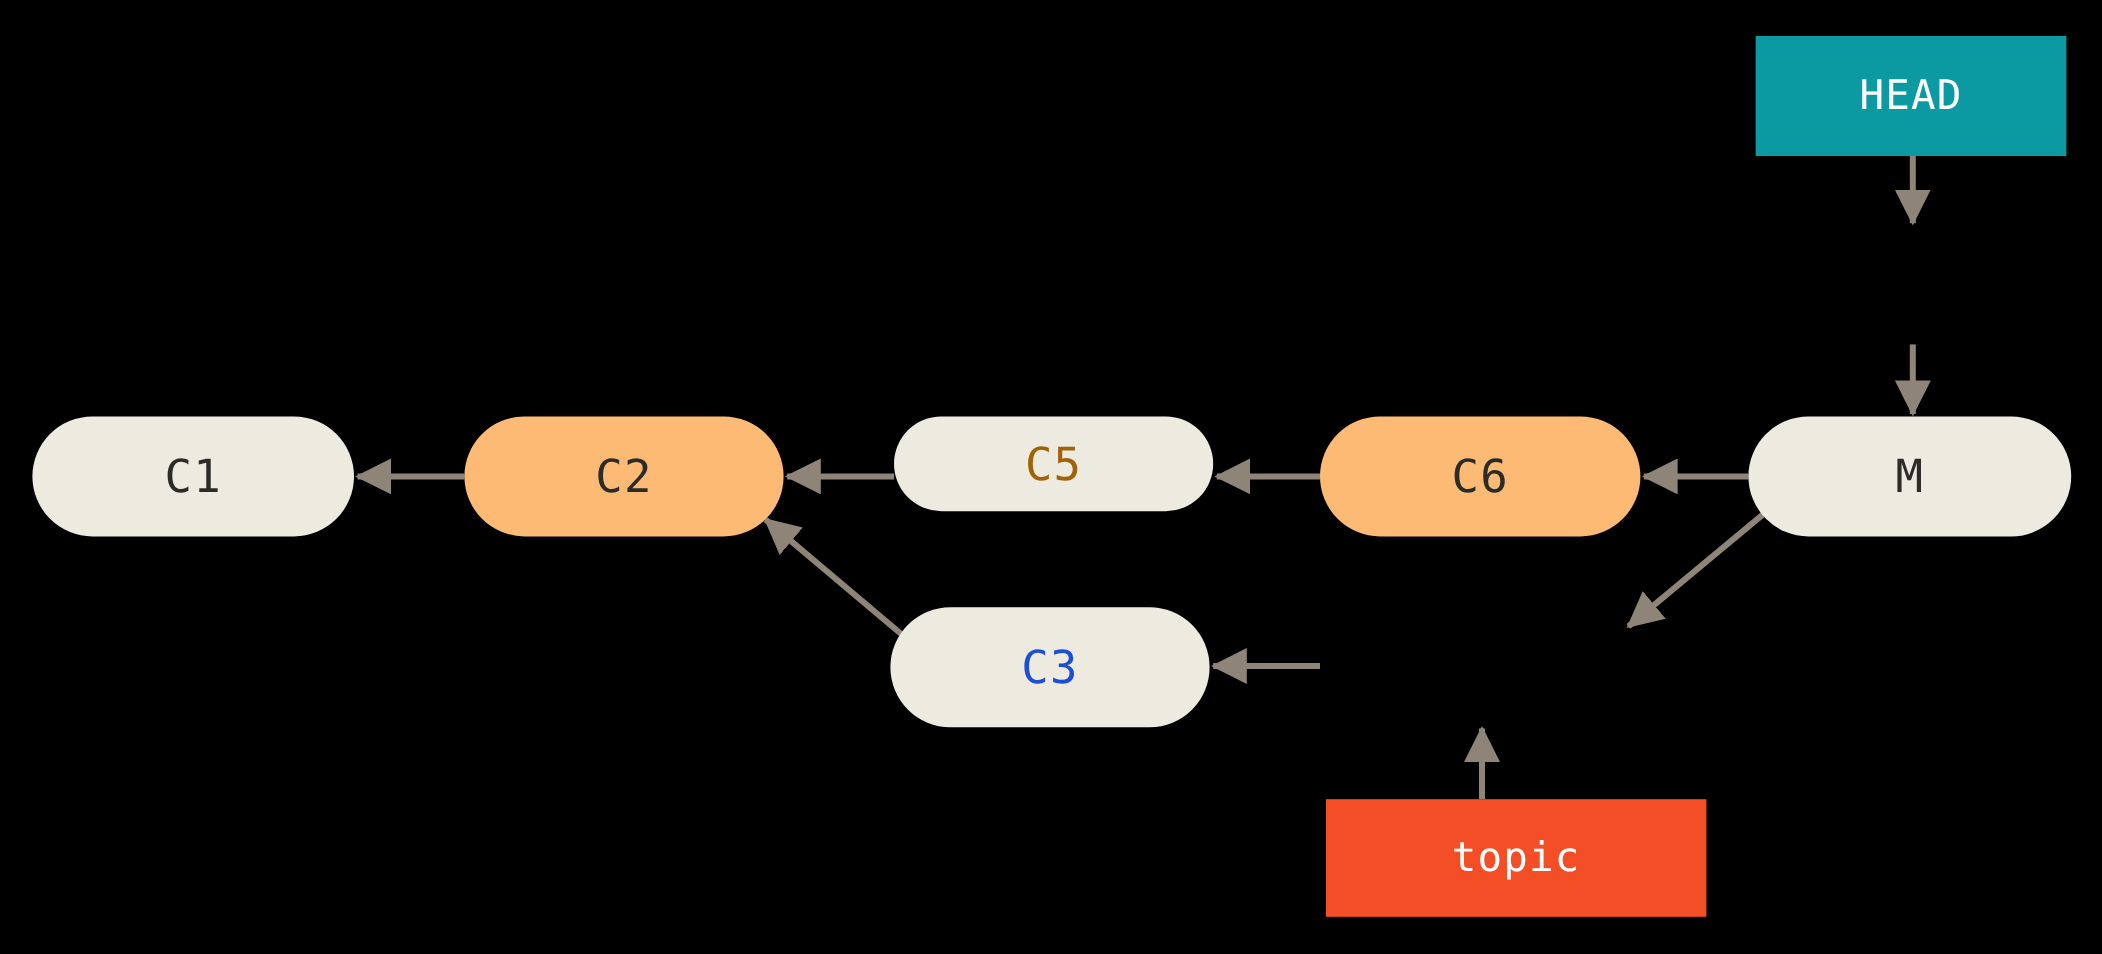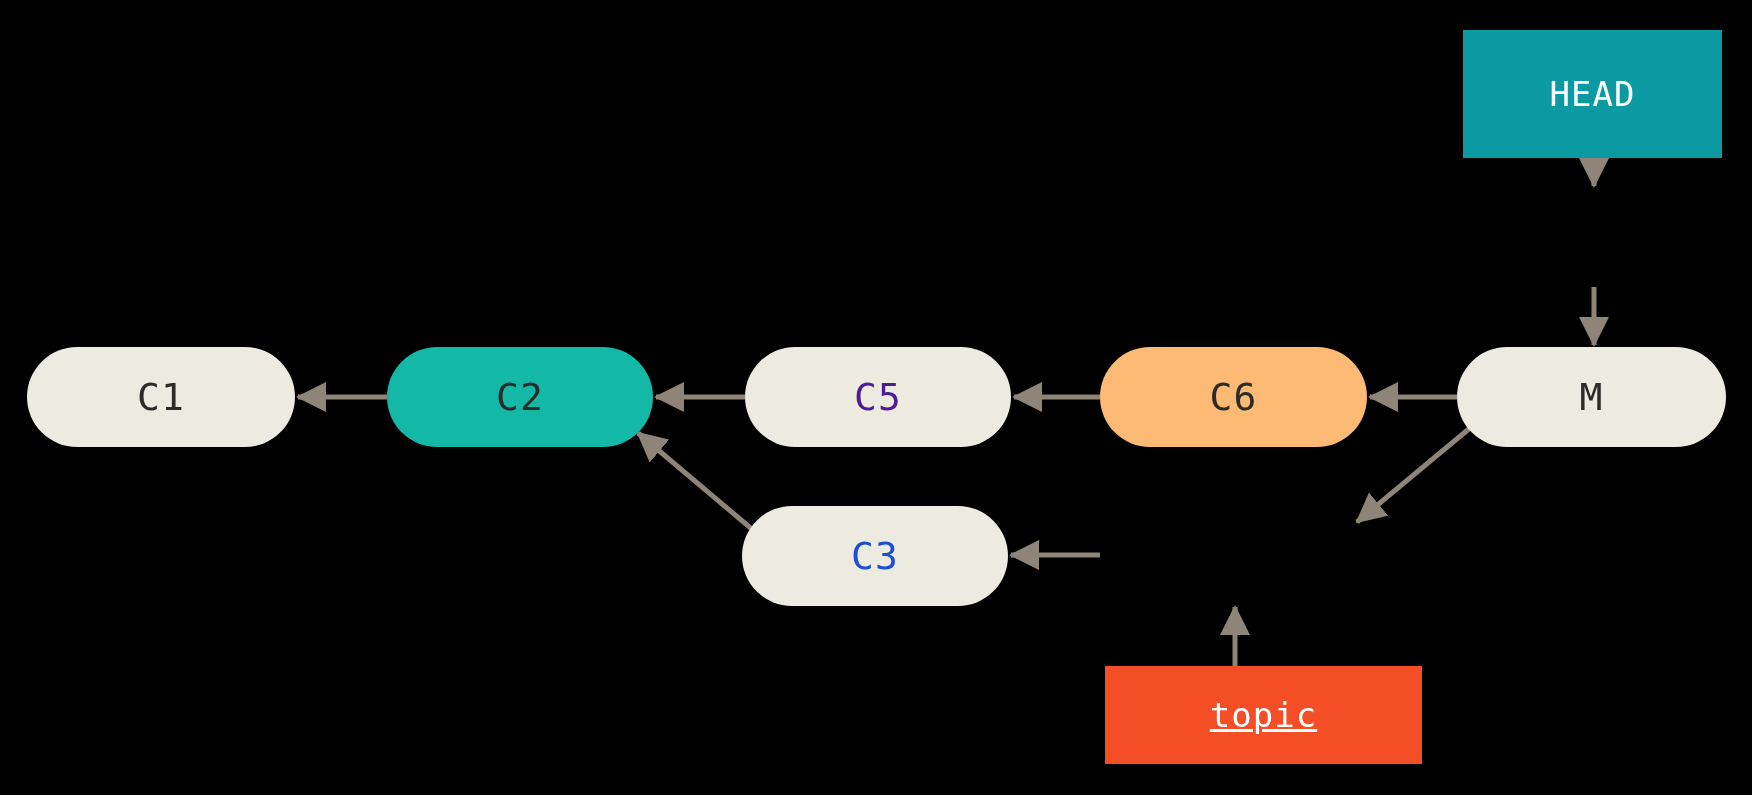--- a/index.html
+++ b/index.html
@@ -53,33 +53,33 @@
       <line x1="745" y1="397" x2="656" y2="397" stroke="#8e8578" stroke-width="5" marker-end="url(#arrowhead)"></line>
       <line x1="1100" y1="397" x2="1014" y2="397" stroke="#8e8578" stroke-width="5" marker-end="url(#arrowhead)"></line>
       <line x1="1457" y1="397" x2="1370" y2="397" stroke="#8e8578" stroke-width="5" marker-end="url(#arrowhead)"></line>
       <line x1="1100" y1="555" x2="1011" y2="555" stroke="#8e8578" stroke-width="5" marker-end="url(#arrowhead)"></line>
       <line x1="1594" y1="130" x2="1594" y2="186" stroke="#8e8578" stroke-width="5" marker-end="url(#arrowhead)"></line>
       <line x1="1594" y1="287" x2="1594" y2="345" stroke="#8e8578" stroke-width="5" marker-end="url(#arrowhead)"></line>
       <line x1="1235" y1="666" x2="1235" y2="607" stroke="#8e8578" stroke-width="5" marker-end="url(#arrowhead)"></line>
       <line x1="753" y1="530" x2="638" y2="433" stroke="#8e8578" stroke-width="5" marker-end="url(#arrowhead)"></line>
       <line x1="1470" y1="428" x2="1357" y2="522" stroke="#8e8578" stroke-width="5" marker-end="url(#arrowhead)"></line>
     </svg>
-<div class="node ref-head" style="left: 1463px; top: 30px; width: 259px; height: 128px; background: rgb(11, 154, 161); color: rgb(255, 255, 255);">
+<div class="node ref-head" style="left: 1463px; top: 30px; width: 259px; height: 100px; background: rgb(11, 154, 161); color: rgb(255, 255, 255);">
       <span>HEAD</span>
     </div>
-    <div class="node ref-branch" style="left: 1105px; top: 666px; width: 317px; height: 98px; background: rgb(244, 78, 39); color: rgb(255, 255, 255); text-decoration: underline;">
+    <div class="node ref-branch" style="left: 1105px; top: 666px; width: 317px; height: 98px; background: rgb(244, 78, 39); color: rgb(255, 255, 255);">
       <span>topic</span>
     </div>
     <div class="node commit" style="left: 27px; top: 347px; width: 268px; height: 100px; background: rgb(237, 235, 224); color: rgb(43, 43, 40);">
       <span>C1</span>
     </div>
-    <div class="node commit" style="left: 387px; top: 347px; width: 266px; height: 100px; background: #14b8a6; color: rgb(43, 43, 40);">
+    <div class="node commit" style="left: 387px; top: 347px; width: 266px; height: 100px; background: #fdba74; color: rgb(43, 43, 40);">
       <span>C2</span>
     </div>
-    <div class="node commit" style="left: 745px; top: 347px; width: 266px; height: 100px; background: rgb(237, 235, 224); color: #4c1d95;">
+    <div class="node commit" style="left: 745px; top: 347px; width: 266px; height: 79px; background: rgb(237, 235, 224); color: #a16207;">
       <span>C5</span>
     </div>
     <div class="node commit" style="left: 1100px; top: 347px; width: 267px; height: 100px; background: #fdba74; color: rgb(43, 43, 40);">
       <span>C6</span>
     </div>
     <div class="node commit" style="left: 1457px; top: 347px; width: 269px; height: 100px; background: rgb(237, 235, 224); color: rgb(43, 43, 40);">
       <span>M</span>
     </div>
     <div class="node commit" style="left: 742px; top: 506px; width: 266px; height: 100px; background: rgb(237, 235, 224); color: #1d4ed8;">
       <span>C3</span>

